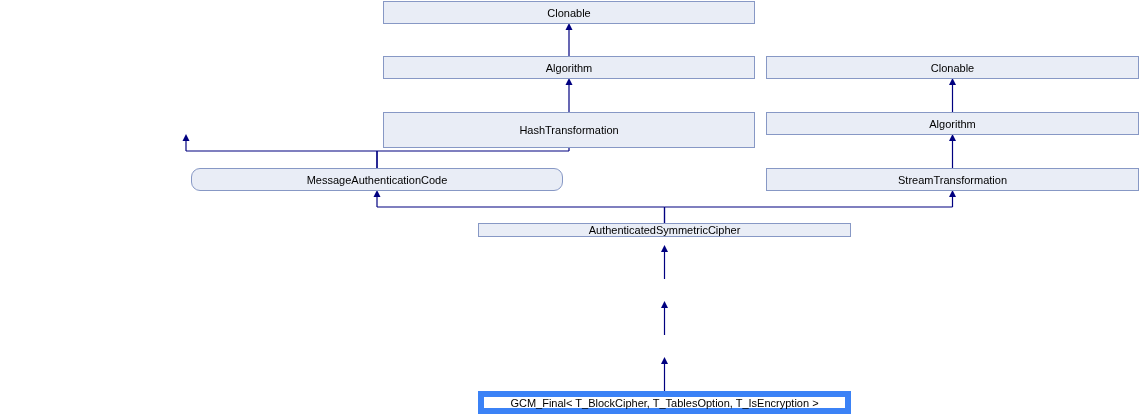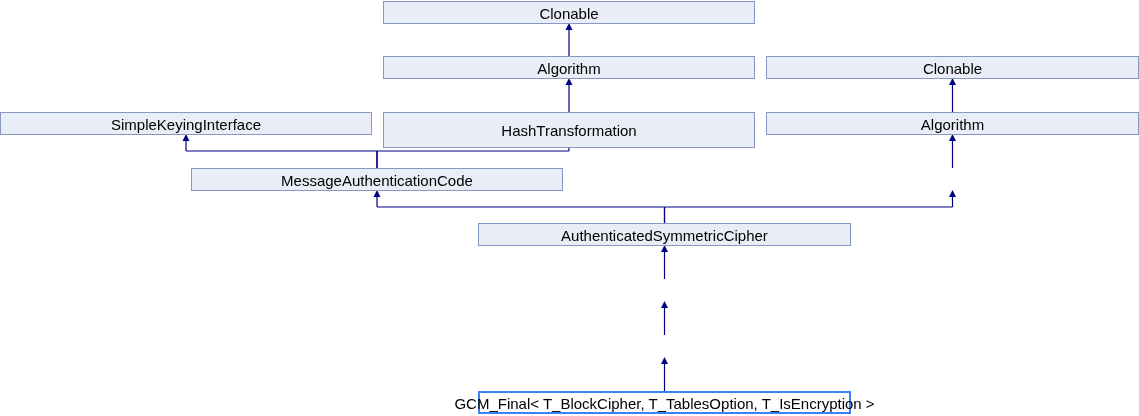--- a/index.html
+++ b/index.html
@@ -22,28 +22,28 @@
     pointer-events: none;
   }
   .node {
     position: absolute;
     box-sizing: border-box;
     background: #e9edf6;
     border: 1px solid #8798c5;
     display: flex;
     align-items: center;
     justify-content: center;
-    font-size: 15px;
+    font-size: 11px;
     color: #000000;
     white-space: nowrap;
     cursor: pointer;
   }
   .node.current {
     background: #ffffff;
-    border: 2px solid #3b82f6;
+    border: 6px solid #3b82f6;
     cursor: default;
   }
   .node span {
     display: inline-block;
     line-height: 1;
     padding-top: 1px;
   }
 </style>
 </head>
 <body>
@@ -83,31 +83,31 @@
     </svg>
 <div class="node" style="left: 383px; top: 1px; width: 372px; height: 23px;">
       <span>Clonable</span>
     </div>
     <div class="node" style="left: 383px; top: 56px; width: 372px; height: 23px;">
       <span>Algorithm</span>
     </div>
     <div class="node" style="left: 766px; top: 56px; width: 373px; height: 23px;">
       <span>Clonable</span>
     </div>
-    <div class="node" style="left: 0px; top: 112px; width: 372px; height: 23px;">
-      <span>SimpleKeyingInterface</span>
-    </div>
     <div class="node" style="left: 383px; top: 112px; width: 372px; height: 36px;">
       <span>HashTransformation</span>
     </div>
     <div class="node" style="left: 766px; top: 112px; width: 373px; height: 23px;">
       <span>Algorithm</span>
     </div>
-    <div class="node" style="left: 191px; top: 168px; width: 372px; height: 23px;">
+    <div class="node" style="left: 191px; top: 168px; width: 372px; height: 23px; border-radius: 9px;">
       <span>MessageAuthenticationCode</span>
     </div>
-    <div class="node" style="left: 478px; top: 223px; width: 373px; height: 23px; align-items: center;">
+    <div class="node" style="left: 766px; top: 168px; width: 373px; height: 23px;">
+      <span>StreamTransformation</span>
+    </div>
+    <div class="node" style="left: 478px; top: 223px; width: 373px; height: 14px; align-items: center;">
       <span>AuthenticatedSymmetricCipher</span>
     </div>
     <div class="node current" style="left: 478px; top: 391px; width: 373px; height: 23px;">
       <span>GCM_Final&lt; T_BlockCipher, T_TablesOption, T_IsEncryption &gt;</span>
     </div>
   </div>
 
 </body></html>

